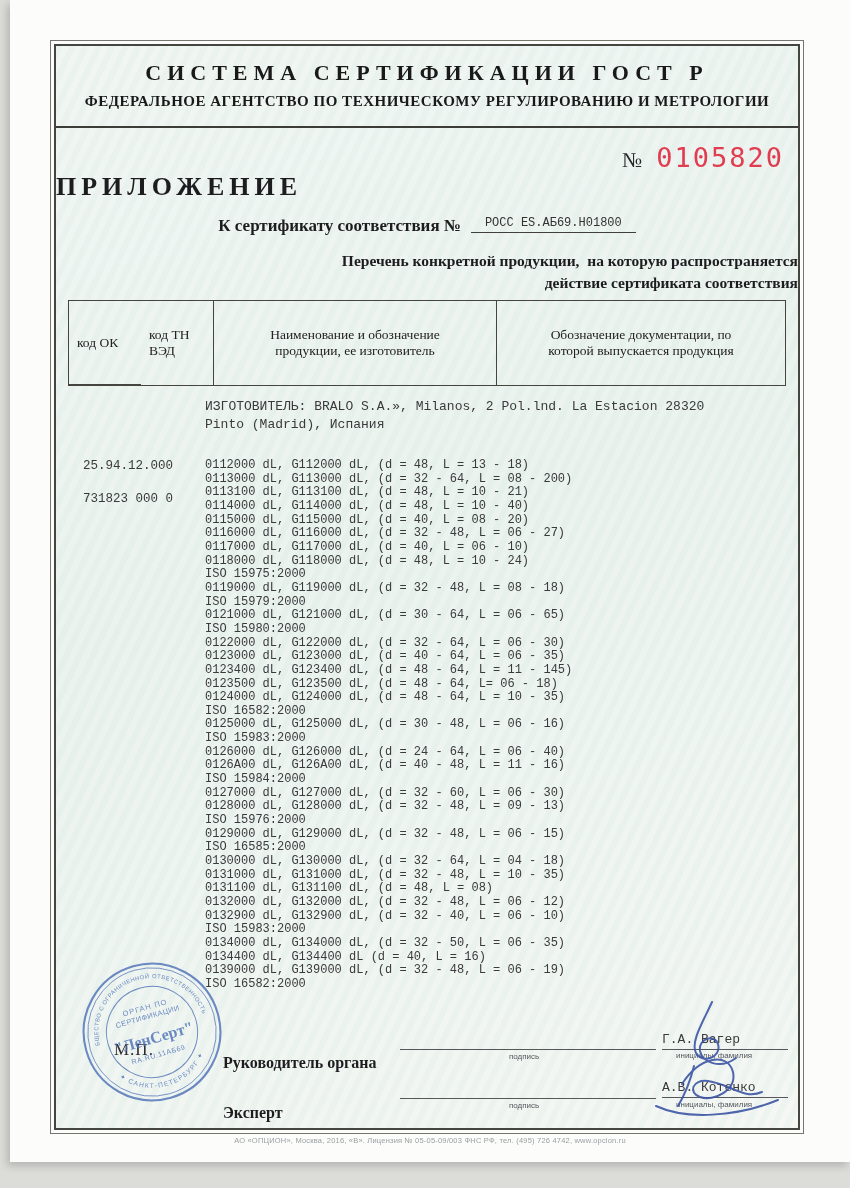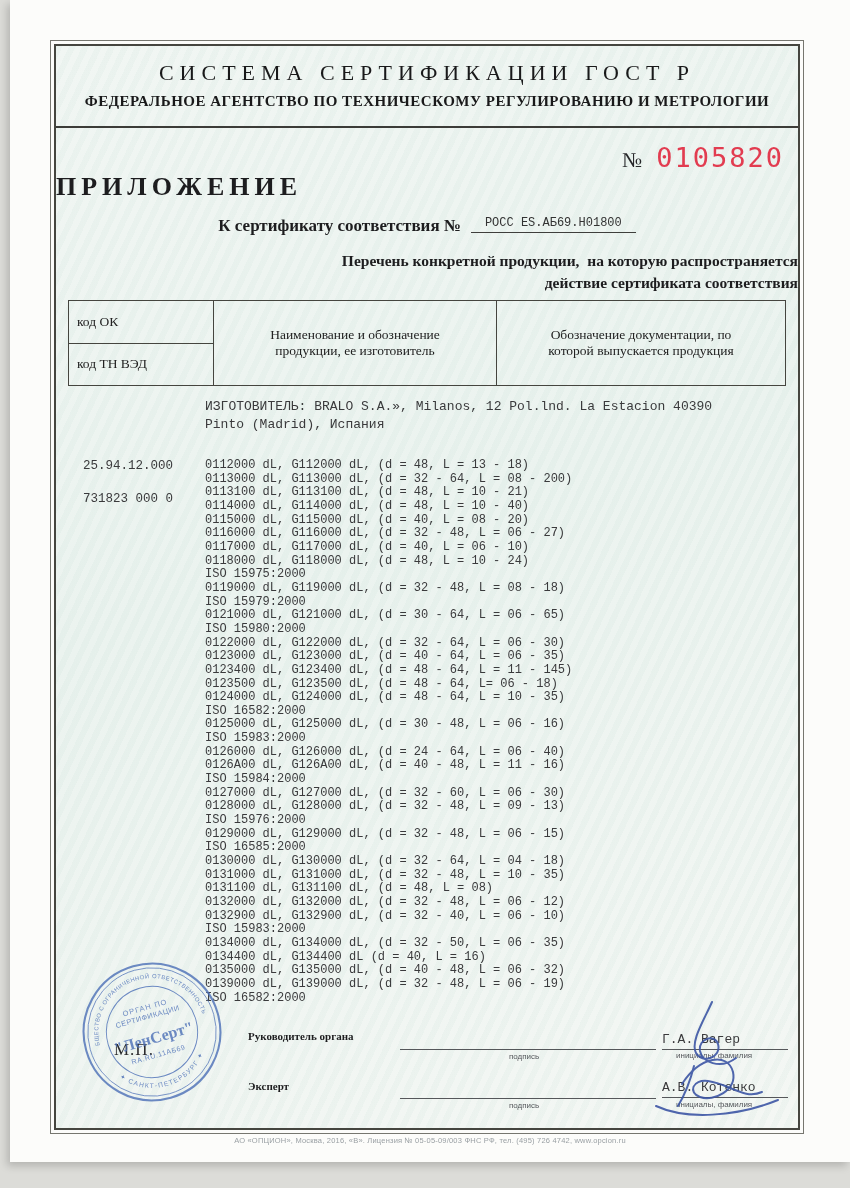--- a/index.html
+++ b/index.html
@@ -24,21 +24,21 @@
     border:2px solid #45453f;
     background:
       repeating-linear-gradient(115deg, rgba(120,180,160,.05) 0 6px, rgba(255,255,255,0) 6px 12px),
       linear-gradient(160deg,#f1f6f3 0%,#ebf3ef 45%,#f4f7f4 100%);
   }
   
   .header-box{
     position:absolute;left:0;top:0;right:0;height:80px;
     border-bottom:2px solid #3c3c38;text-align:center;color:#19191a;
   }
-  .header-line1{margin-top:14px;font-size:22px;font-weight:normal;letter-spacing:6px;}
+  .header-line1{margin-top:14px;font-size:22px;font-weight:bold;letter-spacing:6px;}
   .header-line2{margin-top:7px;font-size:15px;font-weight:bold;letter-spacing:.5px;}
   
   .blank-number{position:absolute;top:96px;right:14px;white-space:nowrap;}
   .blank-number .nsign{font-size:21px;color:#27272a;margin-right:14px;}
   .blank-number .ndigits{
     font-family:"DejaVu Sans Mono", monospace;
     font-size:27px;color:#e23c50;letter-spacing:2px;
   }
   .doc-title{
     position:absolute;top:126px;left:0;right:0;text-align:left;
@@ -57,21 +57,21 @@
   .subtitle{
     position:absolute;top:204px;left:0;right:0;text-align:right;
     font-size:15.5px;font-weight:bold;line-height:22px;color:#1d1d1f;
     white-space:pre-wrap;
   }
   
   .ptable{
     position:absolute;left:12px;top:254px;width:716px;height:84px;
     border:1px solid #45453f;display:flex;color:#222;
   }
-  .ptable .col1{width:144px;border-right:1px solid #45453f;display:flex;flex-direction:column;}
+  .ptable .col1{width:144px;border-right:1px solid #45453f;display:flex;flex-direction:row;}
   .ptable .col1 .c1a{flex:1;border-bottom:1px solid #45453f;display:flex;align-items:center;padding-left:8px;font-size:13.5px;}
   .ptable .col1 .c1b{flex:1;display:flex;align-items:center;padding-left:8px;font-size:13.5px;}
   .ptable .col2{width:283px;border-right:1px solid #45453f;display:flex;align-items:center;justify-content:center;text-align:center;font-size:13.5px;padding:0 28px;box-sizing:border-box;}
   .ptable .col3{flex:1;display:flex;align-items:center;justify-content:center;text-align:center;font-size:13.5px;padding:0 30px;box-sizing:border-box;}
   
   .manufacturer{
     position:absolute;left:149px;top:352px;width:570px;
     font-family:"Liberation Mono", monospace;font-size:13px;line-height:17.5px;
     color:#3a3a3c;white-space:pre-wrap;
   }
@@ -83,21 +83,21 @@
   .code-ok{top:413px;}
   .code-tnved{top:446px;}
   .products{
     position:absolute;left:149px;top:413px;width:480px;
     font-family:"Liberation Mono", monospace;font-size:12px;line-height:13.65px;
     color:#3a3a3c;
   }
   .pline{white-space:pre;}
   
   .sig-label1,.sig-label2{
-    position:absolute;left:192px;font-size:11px;font-weight:bold;color:#1d1d1f;
+    position:absolute;left:167px;font-size:16px;font-weight:bold;color:#1d1d1f;margin-top:24px;
   }
   .sig-label1{top:984px;}
   .sig-label2{top:1034px;}
   .sig-line1,.sig-line2{
     position:absolute;left:344px;width:256px;border-bottom:1px solid #55575a;height:0;
   }
   .sig-line1{top:1003px;}
   .sig-line2{top:1052px;}
   .sig-sub1,.sig-sub2{
     position:absolute;left:340px;width:256px;text-align:center;
@@ -153,21 +153,21 @@
 
       <div class="ptable">
         <div class="col1">
           <div class="c1a">код ОК</div>
           <div class="c1b">код ТН ВЭД</div>
         </div>
         <div class="col2">Наименование и обозначение продукции, ее изготовитель</div>
         <div class="col3">Обозначение документации, по которой выпускается продукция</div>
       </div>
 
-      <div class="manufacturer">ИЗГОТОВИТЕЛЬ: BRALO S.A.», Milanos, 12 Pol.lnd. La Estacion 40390
+      <div class="manufacturer">ИЗГОТОВИТЕЛЬ: BRALO S.A.», Milanos, 2 Pol.lnd. La Estacion 28320
 Pinto (Madrid), Испания</div>
 
       <div class="code-ok">25.94.12.000</div>
       <div class="code-tnved">731823 000 0</div>
 
       <div class="products">
 
           <div class="pline">0112000 dL, G112000 dL, (d = 48, L = 13 - 18)</div>
 
           <div class="pline">0113000 dL, G113000 dL, (d = 32 - 64, L = 08 - 200)</div>
@@ -235,21 +235,20 @@
           <div class="pline">0132000 dL, G132000 dL, (d = 32 - 48, L = 06 - 12)</div>
 
           <div class="pline">0132900 dL, G132900 dL, (d = 32 - 40, L = 06 - 10)</div>
 
           <div class="pline">ISO 15983:2000</div>
 
           <div class="pline">0134000 dL, G134000 dL, (d = 32 - 50, L = 06 - 35)</div>
 
           <div class="pline">0134400 dL, G134400 dL (d = 40, L = 16)</div>
 
-          <div class="pline">0135000 dL, G135000 dL, (d = 40 - 48, L = 06 - 32)</div>
 
           <div class="pline">0139000 dL, G139000 dL, (d = 32 - 48, L = 06 - 19)</div>
 
           <div class="pline">ISO 16582:2000</div>
         </div>
 
       <div class="sig-label1">Руководитель органа</div>
       <div class="sig-line1"></div>
       <div class="sig-sub1">подпись</div>
       <div class="sig-name1">Г.А. Вагер</div>

